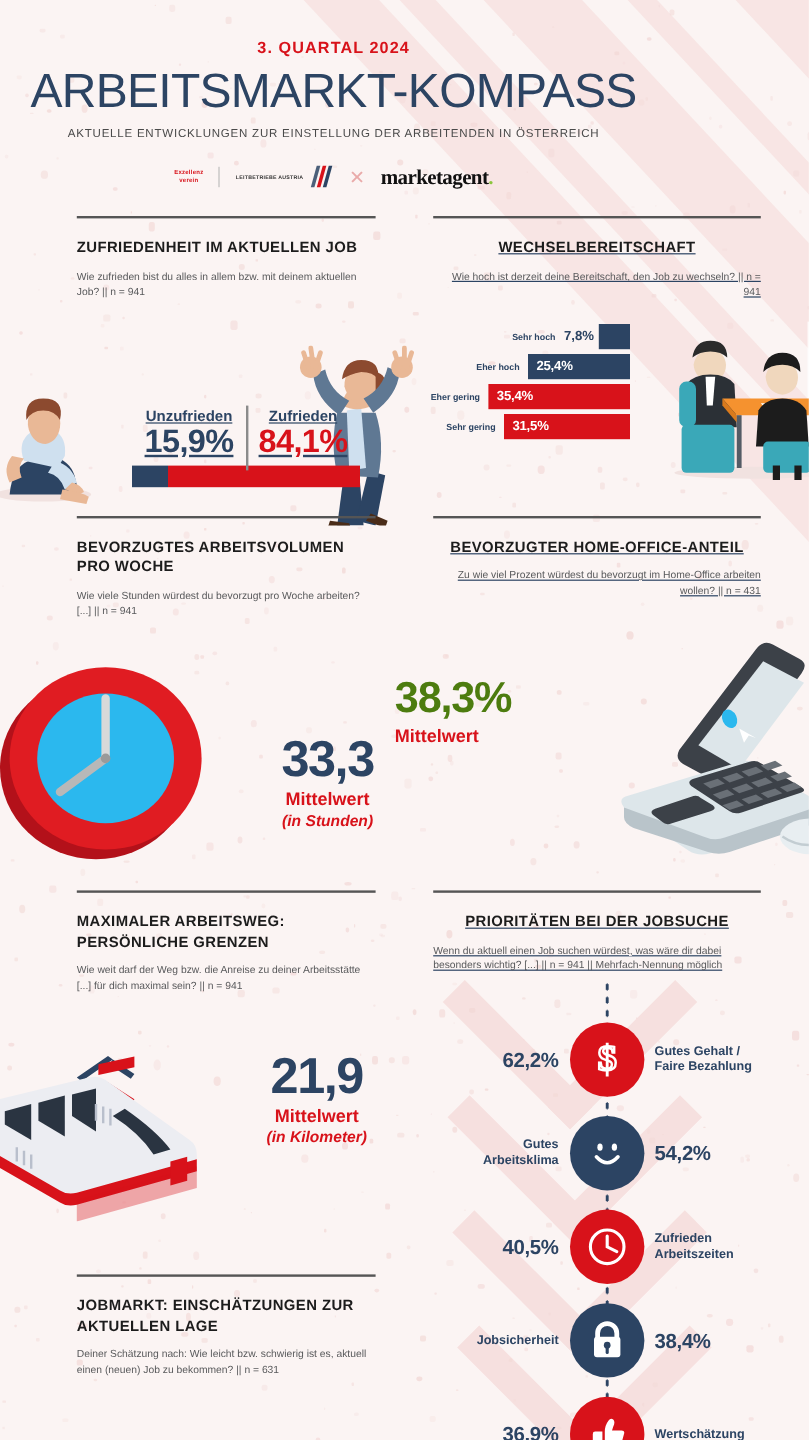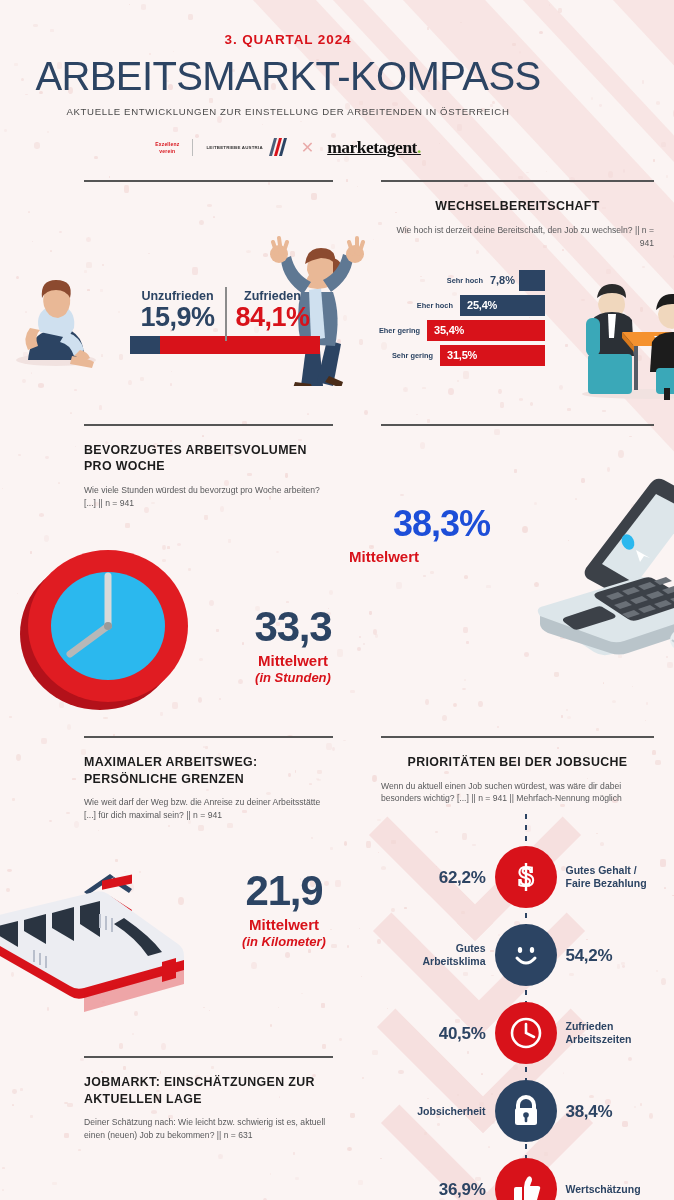--- a/index.html
+++ b/index.html
@@ -14,60 +14,60 @@
   
   #bg{position:absolute;inset:0;overflow:hidden;z-index:0;pointer-events:none;}
   .stripe{
     position:absolute;background:#f7e2e0;opacity:.85;
     transform:rotate(-43deg);transform-origin:top left;
   }
   .speck{position:absolute;background:#f2d8d6;border-radius:50%;opacity:.75;}
   .chev{position:absolute;border-right:26px solid #f6dedd;border-bottom:26px solid #f6dedd;
         width:150px;height:150px;transform:rotate(45deg);opacity:.9;}
   
-  #page{position:relative;z-index:2;width:556px;height:1200px;padding-left:20px;}
+  #page{position:relative;z-index:2;width:556px;height:1200px;}
 
   
   .hdr{text-align:center;padding-top:32px;}
   .quartal{color:#d8121a;font-size:13.5px;font-weight:bold;letter-spacing:.9px;}
   .maintitle{
     color:#2c4463;font-size:40px;font-weight:normal;letter-spacing:-.6px;
     margin-top:9px;line-height:1;
   }
   .subtitle{
     color:#4a4a4a;font-size:9.6px;letter-spacing:.65px;margin-top:10px;
   }
   .logos{
     display:flex;align-items:center;justify-content:center;gap:13px;margin-top:20px;
   }
   .logo-exz{font-size:5px;font-weight:bold;color:#d8121a;line-height:1.25;text-align:center;letter-spacing:.2px;}
   .logo-sep{width:1px;height:17px;background:#bdbdbd;}
   .logo-lba{display:flex;align-items:center;gap:3px;}
   .logo-lba-txt{font-size:4.4px;font-weight:bold;color:#333;letter-spacing:.2px;}
   .logo-x{color:#e9aaa9;font-size:16px;font-weight:300;}
-  .logo-ma{font-family:"Liberation Serif", serif;font-size:17.5px;font-weight:bold;color:#111;letter-spacing:-.5px;text-decoration:underline;}
+  .logo-ma{font-family:"Liberation Serif", serif;font-size:17.5px;font-weight:bold;color:#111;letter-spacing:-.5px;}
   .logo-ma .dot{color:#8cc63e;}
 
   
   .cols{display:flex;width:674px;}
   .col{width:337px;position:relative;}
   .pad-l{padding:0 24px 0 64px;}
   .pad-r{padding:0 40px 0 24px;}
 
   .rule{height:2px;background:#555;margin:0 0 16px 0;}
   .rule.l{margin-left:64px;margin-right:24px;}
   .rule.r{margin-left:24px;margin-right:40px;}
 
   .sec-title{
     font-size:12.4px;font-weight:bold;color:#1c1c1c;letter-spacing:.35px;line-height:1.35;
   }
   .sec-q{
     font-size:8.6px;color:#58595b;line-height:1.5;margin-top:9px;
   }
-  .ta-c{text-align:center;} .ta-r{text-align:right;} .ta-l{text-align:left;}
+  .ta-c{text-align:center;text-decoration:underline;} .ta-r{text-align:right;} .ta-l{text-align:left;}
 
   
   .s1{position:relative;height:166px;}
   .s1-figL{position:absolute;left:-10px;bottom:-4px;width:100px;height:96px;}
   .s1-figR{position:absolute;right:-14px;bottom:-22px;width:110px;height:150px;}
   .s1-center{position:absolute;left:110px;bottom:10px;width:190px;}
   .s1-labels{display:flex;align-items:flex-end;position:relative;}
   .s1-half{width:50%;}
   .s1-lab{font-size:12.5px;font-weight:bold;color:#2c4463;}
   .s1-val{font-size:27px;font-weight:bold;line-height:1.05;letter-spacing:-.5px;}
@@ -96,21 +96,21 @@
   .s3{position:relative;height:220px;}
   .s3-clock{position:absolute;left:-8px;top:26px;width:190px;height:180px;}
   .s3-num{position:absolute;right:4px;top:96px;text-align:center;width:120px;}
   .bignum{font-size:42px;font-weight:bold;color:#2c4463;letter-spacing:-1.2px;line-height:1;}
   .mw{font-size:15px;font-weight:bold;color:#d8121a;margin-top:4px;}
   .mw-sub{font-size:13px;font-style:italic;font-weight:bold;color:#d8121a;margin-top:1px;}
 
   
   .s4{position:relative;height:222px;}
   .s4-num{position:absolute;left:-8px;top:64px;width:150px;text-align:left;}
-  .s4-big{font-size:36px;font-weight:bold;color:#1d4ed8;letter-spacing:-1px;line-height:1;margin-left:44px;}
+  .s4-big{font-size:36px;font-weight:bold;color:#4d7c0f;letter-spacing:-1px;line-height:1;}
   .s4-mw{font-size:15px;font-weight:bold;color:#d8121a;margin-top:6px;}
   .s4-laptop{position:absolute;right:-36px;top:22px;width:230px;height:200px;}
 
   
   .s5{position:relative;height:200px;}
   .s5-tram{position:absolute;left:-46px;top:30px;width:230px;height:160px;}
   .s5-num{position:absolute;right:8px;top:48px;width:130px;text-align:center;}
 
   
   .s6{position:relative;height:420px;margin-top:6px;}
@@ -698,20 +698,24 @@
       </div>
       <div class="logo-x">✕</div>
       <div class="logo-ma"><span>marketagent</span><span class="dot">.</span></div>
     </div>
   </div>
 
   <div style="margin-top:22px;">
     <div class="cols">
       <div class="col">
         <div class="rule l"></div>
+        <div class="pad-l">
+          <div class="sec-title">ZUFRIEDENHEIT IM AKTUELLEN JOB</div>
+          <div class="sec-q">Wie zufrieden bist du alles in allem bzw. mit deinem aktuellen Job? || n = 941</div>
+        </div>
 
         <div class="s1">
 
           <svg class="s1-figL" viewBox="0 0 100 96">
             <ellipse cx="46" cy="88" rx="40" ry="6" fill="#f1e2e0"></ellipse>
             <path d="M18 88 q2-22 16-28 l20-4 q14 4 18 16 l4 16 z" fill="#2c4463"></path>
             <path d="M30 60 q-6-16 6-24 l18-2 q12 6 10 22 l-6 10 z" fill="#cfe0ef"></path>
             <path d="M34 34 q-4-16 12-18 q16 0 14 16 q-2 12-12 14 q-10 0-14-12z" fill="#e9b896"></path>
             <path d="M32 26 q-2-18 14-18 q18 0 14 18 q-4-8-14-8 q-10 0-14 8z" fill="#8c4a2f"></path>
             <path d="M20 56 q-8 10-2 22 l10-4 q-4-10 2-16z" fill="#e9b896"></path>
@@ -837,20 +841,24 @@
           <div class="s3-num">
             <div class="bignum">33,3</div>
             <div class="mw">Mittelwert</div>
             <div class="mw-sub">(in Stunden)</div>
           </div>
         </div>
       </div>
 
       <div class="col">
         <div class="rule r"></div>
+        <div class="pad-r ta-c">
+          <div class="sec-title">BEVORZUGTER HOME-OFFICE-ANTEIL</div>
+          <div class="sec-q ta-r">Zu wie viel Prozent würdest du bevorzugt im Home-Office arbeiten wollen? || n = 431</div>
+        </div>
 
         <div class="s4">
           <div class="s4-num">
             <div class="s4-big">38,3%</div>
             <div class="s4-mw">Mittelwert</div>
           </div>
           <svg class="s4-laptop" viewBox="0 0 230 200">
 
             <path d="M86 104 L150 20 q6-8 14-4 l22 12 q8 4 2 12 l-62 84 q-6 8-14 4 l-22-12 q-8-4-4-12z" fill="#3c4148"></path>
             <path d="M102 100 L156 30 l34 18 l-54 72z" fill="#dde6ea"></path>

